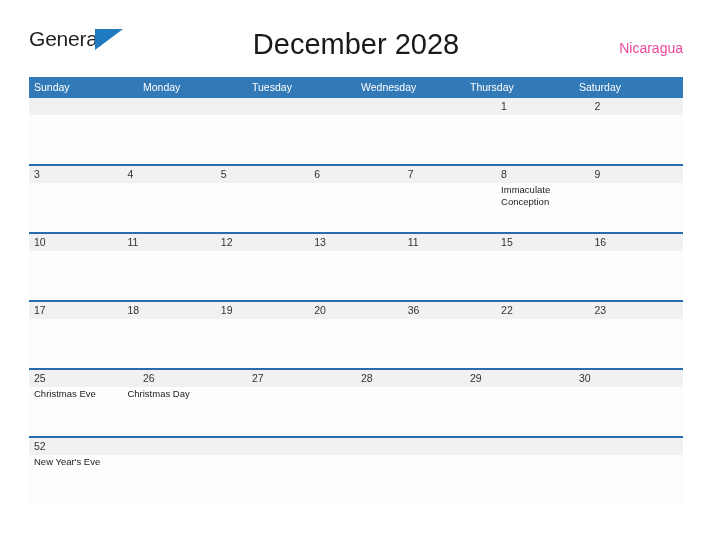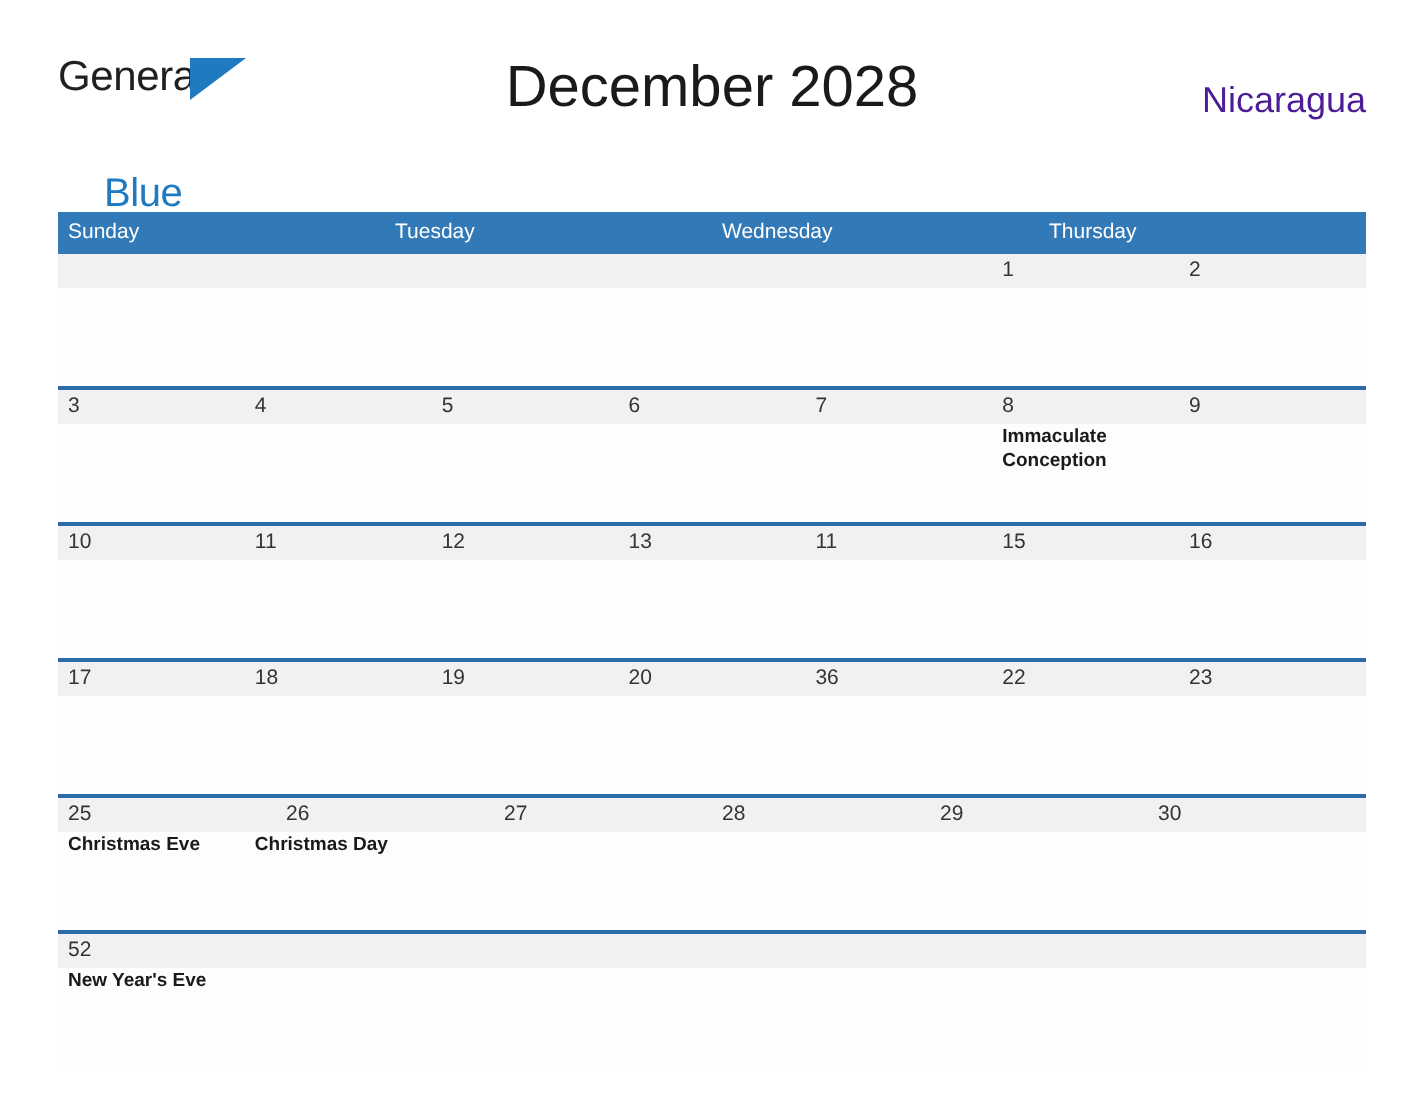--- a/index.html
+++ b/index.html
@@ -73,37 +73,36 @@
     text-align: center;
     font-size: 29px;
     font-weight: 400;
     color: #1a1a1a;
     letter-spacing: 0px;
   }
   .country {
     position: absolute;
     right: 29px;
     top: 40px;
-    font-size: 18px;
-    color: #4c1d95;
+    font-size: 14px;
+    color: #ec4899;
   }
 
   
   .grid {
     position: absolute;
     left: 29px;
     top: 77px;
     width: 654px;
   }
   .weekhead {
     display: flex;
     width: 100%;
     height: 21px;
     background: #3279b7;
-    margin-top: 29px;
   }
   .weekhead .cell {
     flex: 1 1 0;
     min-width: 0;
     color: #ffffff;
     font-size: 10.5px;
     line-height: 21px;
     padding-left: 5px;
     box-sizing: border-box;
   }
@@ -137,21 +136,20 @@
     font-size: 10.5px;
     line-height: 17px;
     color: #333333;
   }
   .week .eventrow .cell {
     font-size: 9.5px;
     line-height: 12px;
     color: #1a1a1a;
     padding-top: 1px;
     padding-right: 4px;
-    font-weight: bold;
   }
   .evt { display: block; }
 </style>
 </head>
 <body>
 
 <div class="page">
 
   <div class="topbar">
 
@@ -165,23 +163,25 @@
       <span class="logo-blue">Blue</span>
     </div>
 
     <div class="cal-title">December 2028</div>
     <div class="country">Nicaragua</div>
   </div>
 
   <div class="grid">
     <div class="weekhead">
       <div class="cell">Sunday</div>
+      <div class="cell">Monday</div>
       <div class="cell">Tuesday</div>
       <div class="cell">Wednesday</div>
       <div class="cell">Thursday</div>
+      <div class="cell">Saturday</div>
     </div>
 
     <div id="weeks-container">
         <div class="week">
           <div class="daterow">
             <div class="cell"></div>
             <div class="cell"></div>
             <div class="cell"></div>
             <div class="cell"></div>
             <div class="cell"></div>

